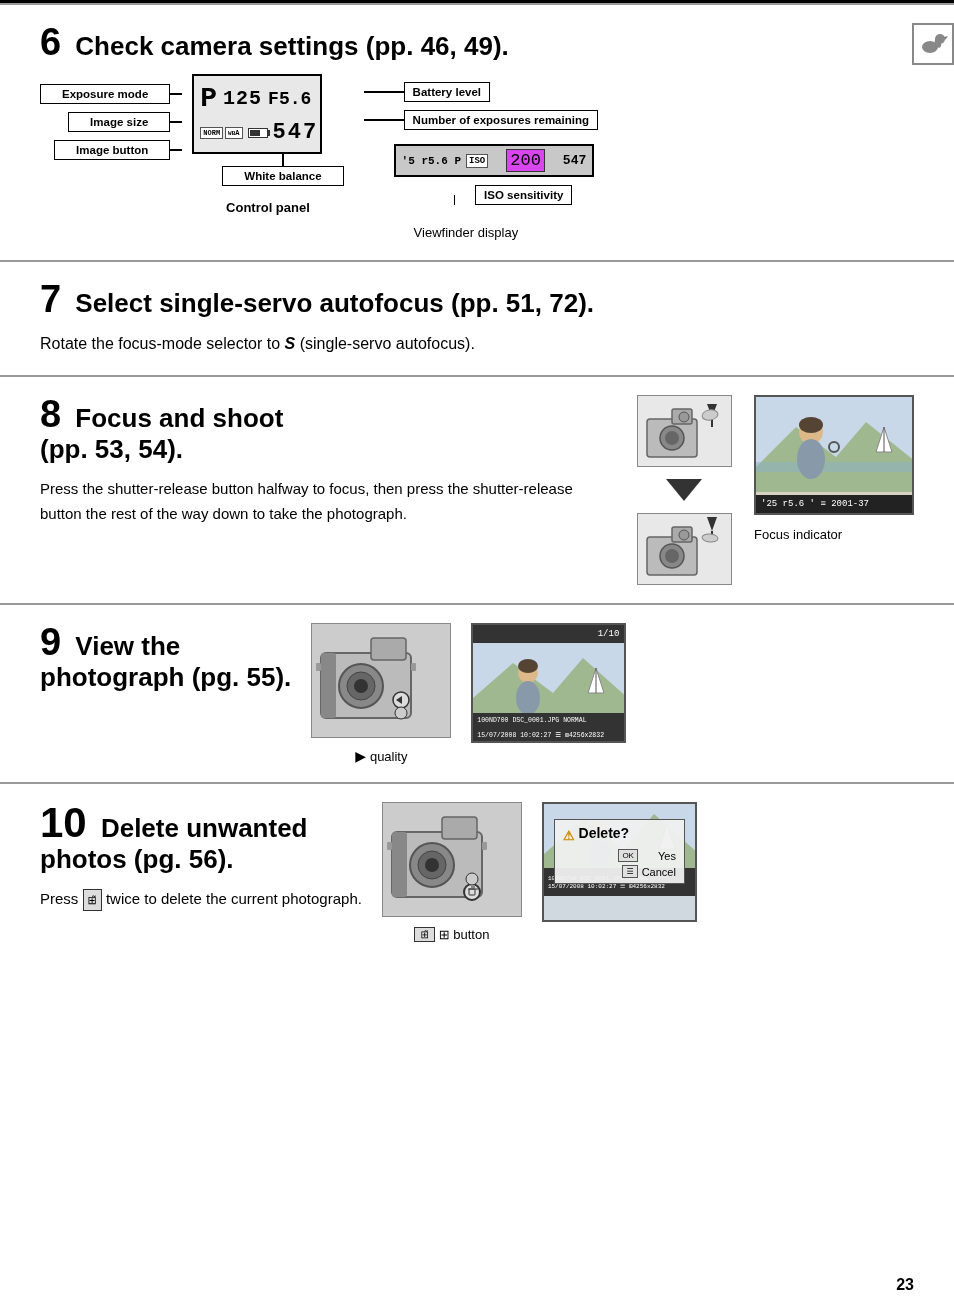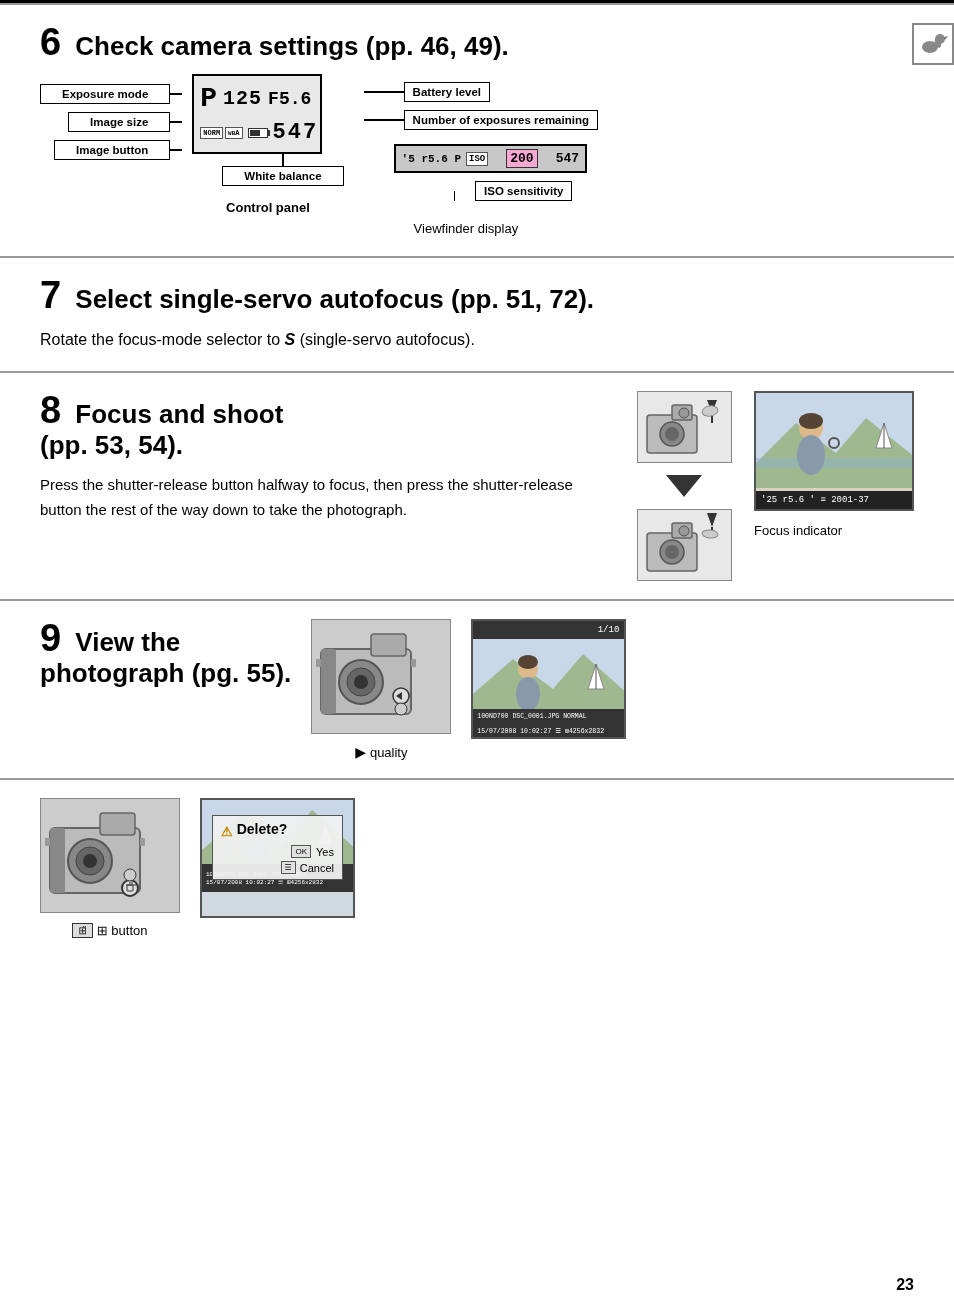--- a/index.html
+++ b/index.html
@@ -333,21 +333,21 @@
           <div style="width:40px; height:1.5px; background:#000;"></div>
           <div class="right-label-box">Number of exposures remaining</div>
         </div>
 
         <div style="margin-top:14px; display:flex; flex-direction:column; align-items:flex-start; margin-left:30px;">
 
           <div style="border:2px solid #000; background:#c8c8c8; padding:3px 6px; display:flex; align-items:center; gap:5px; font-family:'Courier New',monospace; font-size:11px; font-weight:900; min-width:180px;">
             <span>'5  r5.6 P</span>
             <span style="margin-left:auto; display:flex; align-items:center; gap:18px;">
               <span style="border:1px solid #555; padding:1px 2px; font-size:9px; background:#fff;">ISO</span>
-              <span style="border:1.5px solid #333; padding:1px 3px; background:#f9a8d4; font-size:13px; font-weight:700;">200</span>
+              <span style="border:1.5px solid #333; padding:1px 3px; background:#d946ef; font-size:17px; font-weight:400;">200</span>
               <span style="font-size:13px; font-weight:900;">547</span>
             </span>
           </div>
 
           <div style="display:flex; align-items:flex-end; margin-left:60px; margin-top:2px;">
             <div style="width:1.5px; height:10px; background:#000; margin-left:auto; margin-right:20px;"></div>
             <div class="iso-label-box">ISO sensitivity</div>
           </div>
 
           <div style="font-size:13px; font-weight:400; margin-top:20px; text-align:center; margin-left:20px;">Viewfinder display</div>
@@ -516,20 +516,31 @@
             <span style="font-size:6.5px; white-space:nowrap;">15/07/2008 10:02:27  ☰ ⊞4256x2832</span>
           </div>
         </div>
       </div>
     </div>
   </div>
 
   <div class="section">
     <div style="display:flex; gap:20px; align-items:flex-start;">
 
+      <div style="min-width:220px;">
+        <div class="section-title-block">
+          <span class="section-number" style="font-size:42px;">10</span>
+          <span class="section-title" style="font-size:26px; font-weight:900;">Delete unwanted<br>photos (pg. 56).</span>
+        </div>
+        <p class="body-text" style="margin-top:12px;">
+          Press 
+          <span style="display:inline-block; border:1px solid #333; padding:1px 4px; font-size:11px; vertical-align:middle; background:#ddd;">⊞̃</span>
+          twice to delete the current photograph.
+        </p>
+      </div>
 
       <div style="display:flex; flex-direction:column; align-items:center; gap:4px;">
         <div style="width:140px; height:115px; background:#ccc; border:1.5px solid #888; display:flex; align-items:center; justify-content:center;">
           <svg width="130" height="105" viewBox="0 0 130 105">
             <rect x="5" y="25" width="90" height="65" rx="5" fill="#bbb" stroke="#666" stroke-width="2"></rect>
             <rect x="55" y="10" width="35" height="22" rx="3" fill="#aaa" stroke="#666" stroke-width="1.5"></rect>
             <circle cx="45" cy="58" r="22" fill="#888" stroke="#555" stroke-width="2"></circle>
             <circle cx="45" cy="58" r="14" fill="#666" stroke="#444" stroke-width="1"></circle>
             <circle cx="45" cy="58" r="7" fill="#333"></circle>
             <rect x="5" y="25" width="15" height="65" rx="3" fill="#888"></rect>
@@ -566,21 +577,21 @@
             <div style="background:#333; height:28px; display:flex; align-items:center; padding:0 4px;">
               <span style="font-family:'Courier New',monospace; font-size:6px; color:#fff; white-space:nowrap;">100ND700  DSC_0001.JPG   NORMAL<br>15/07/2008 10:02:27 ☰ ⊞4256x2832</span>
             </div>
           </div>
 
           <div class="delete-overlay">
             <div style="display:flex; align-items:center; gap:4px; margin-bottom:4px;">
               <span style="color:#cc8800; font-weight:700; font-size:13px;">⚠</span>
               <span class="delete-title">Delete?</span>
             </div>
-            <div style="display:flex; align-items:center; justify-content:flex-end; gap:5px;">
+            <div style="display:flex; align-items:center; justify-content:flex-end; gap:20px;">
               <span style="border:1px solid #555; padding:1px 3px; font-size:8px; background:#e0e0e0;">OK</span>
               <span style="font-size:11px;">Yes</span>
             </div>
             <div style="display:flex; align-items:center; justify-content:flex-end; gap:4px; margin-top:3px;">
               <span style="border:1px solid #555; padding:1px 3px; font-size:8px; background:#e0e0e0;">☰</span>
               <span style="font-size:11px;">Cancel</span>
             </div>
           </div>
         </div>
       </div>

